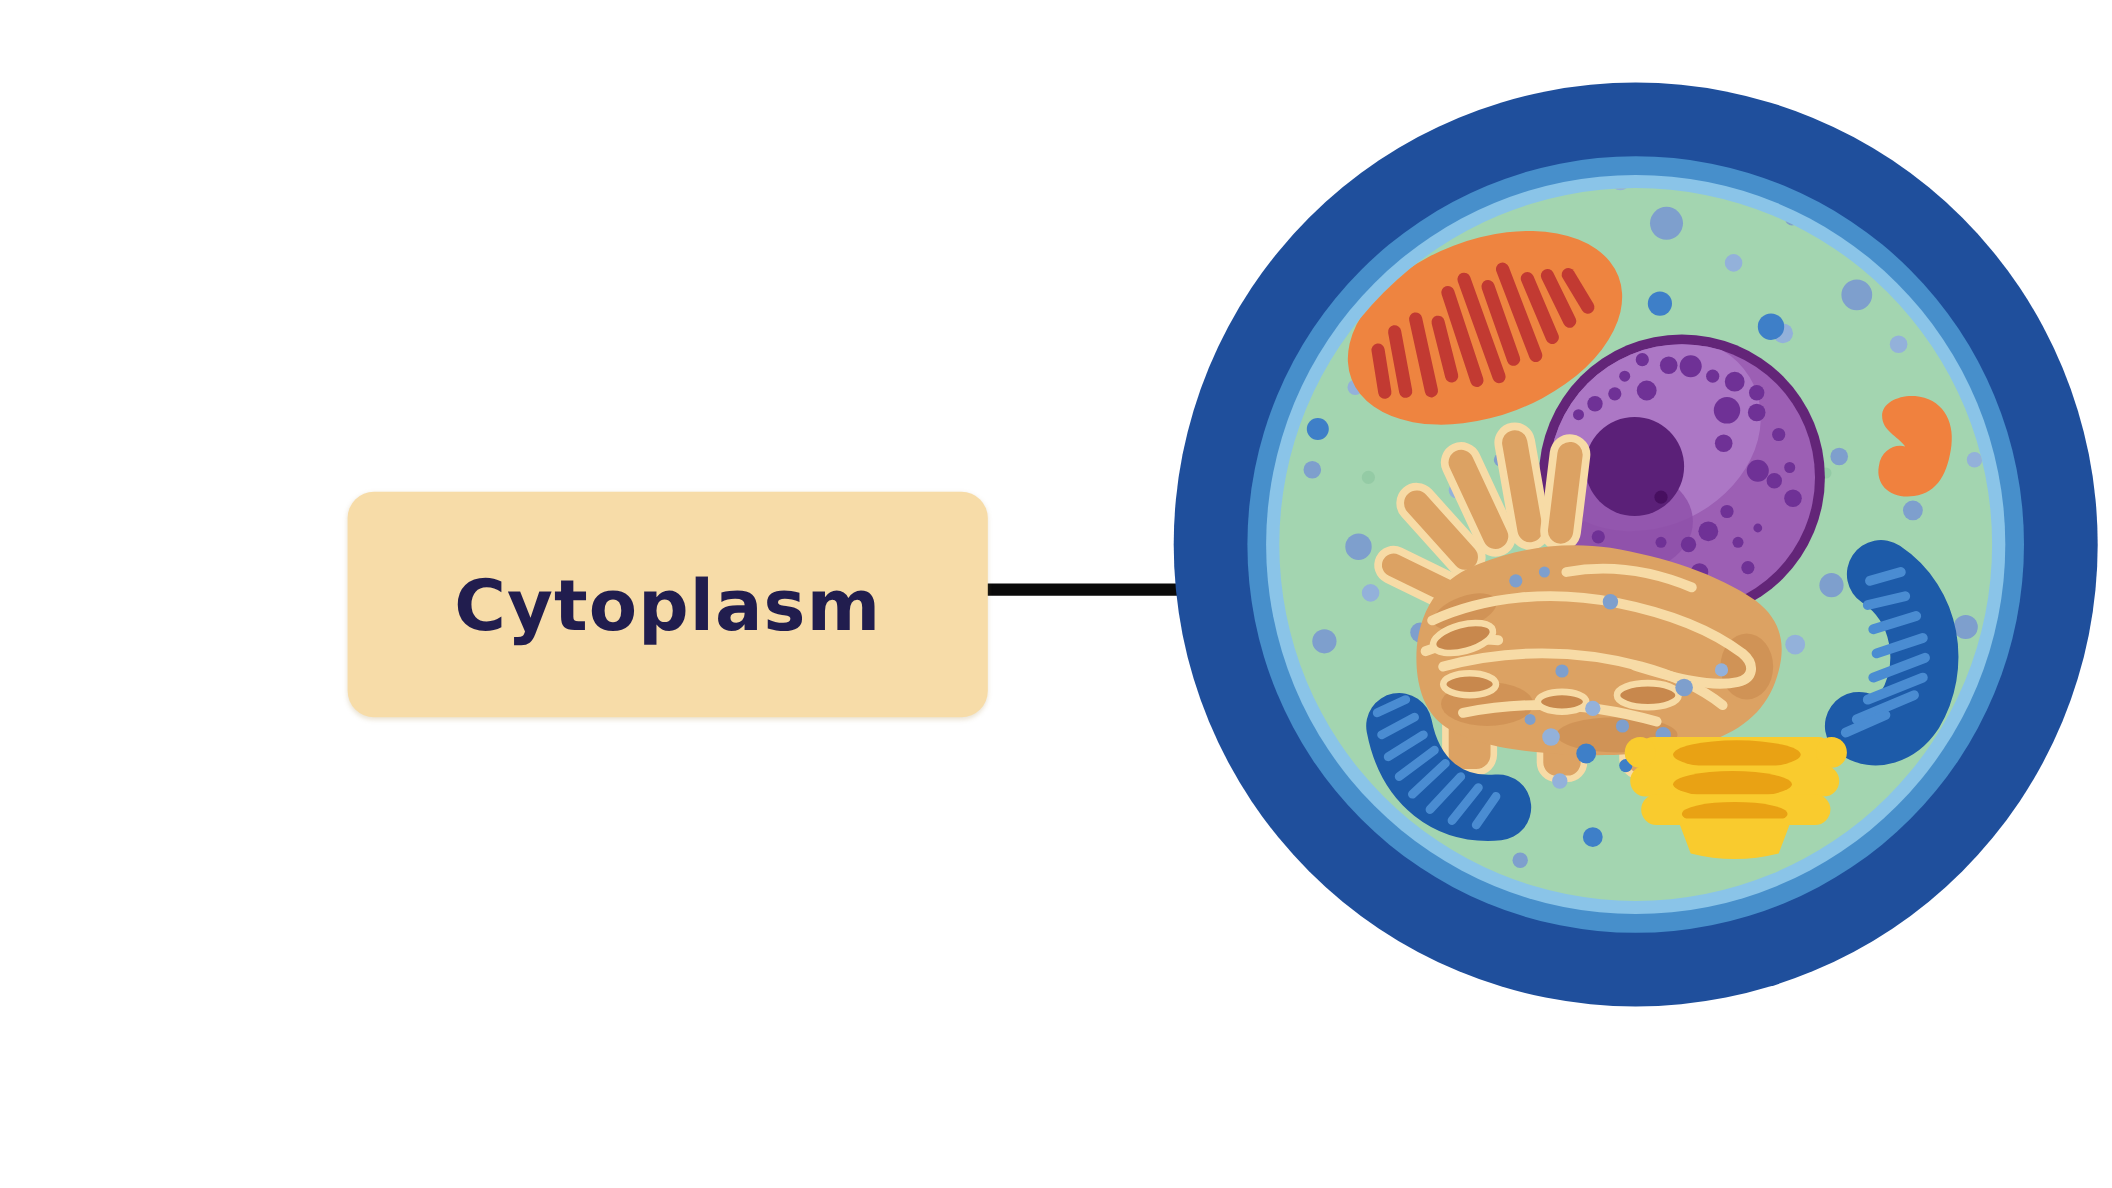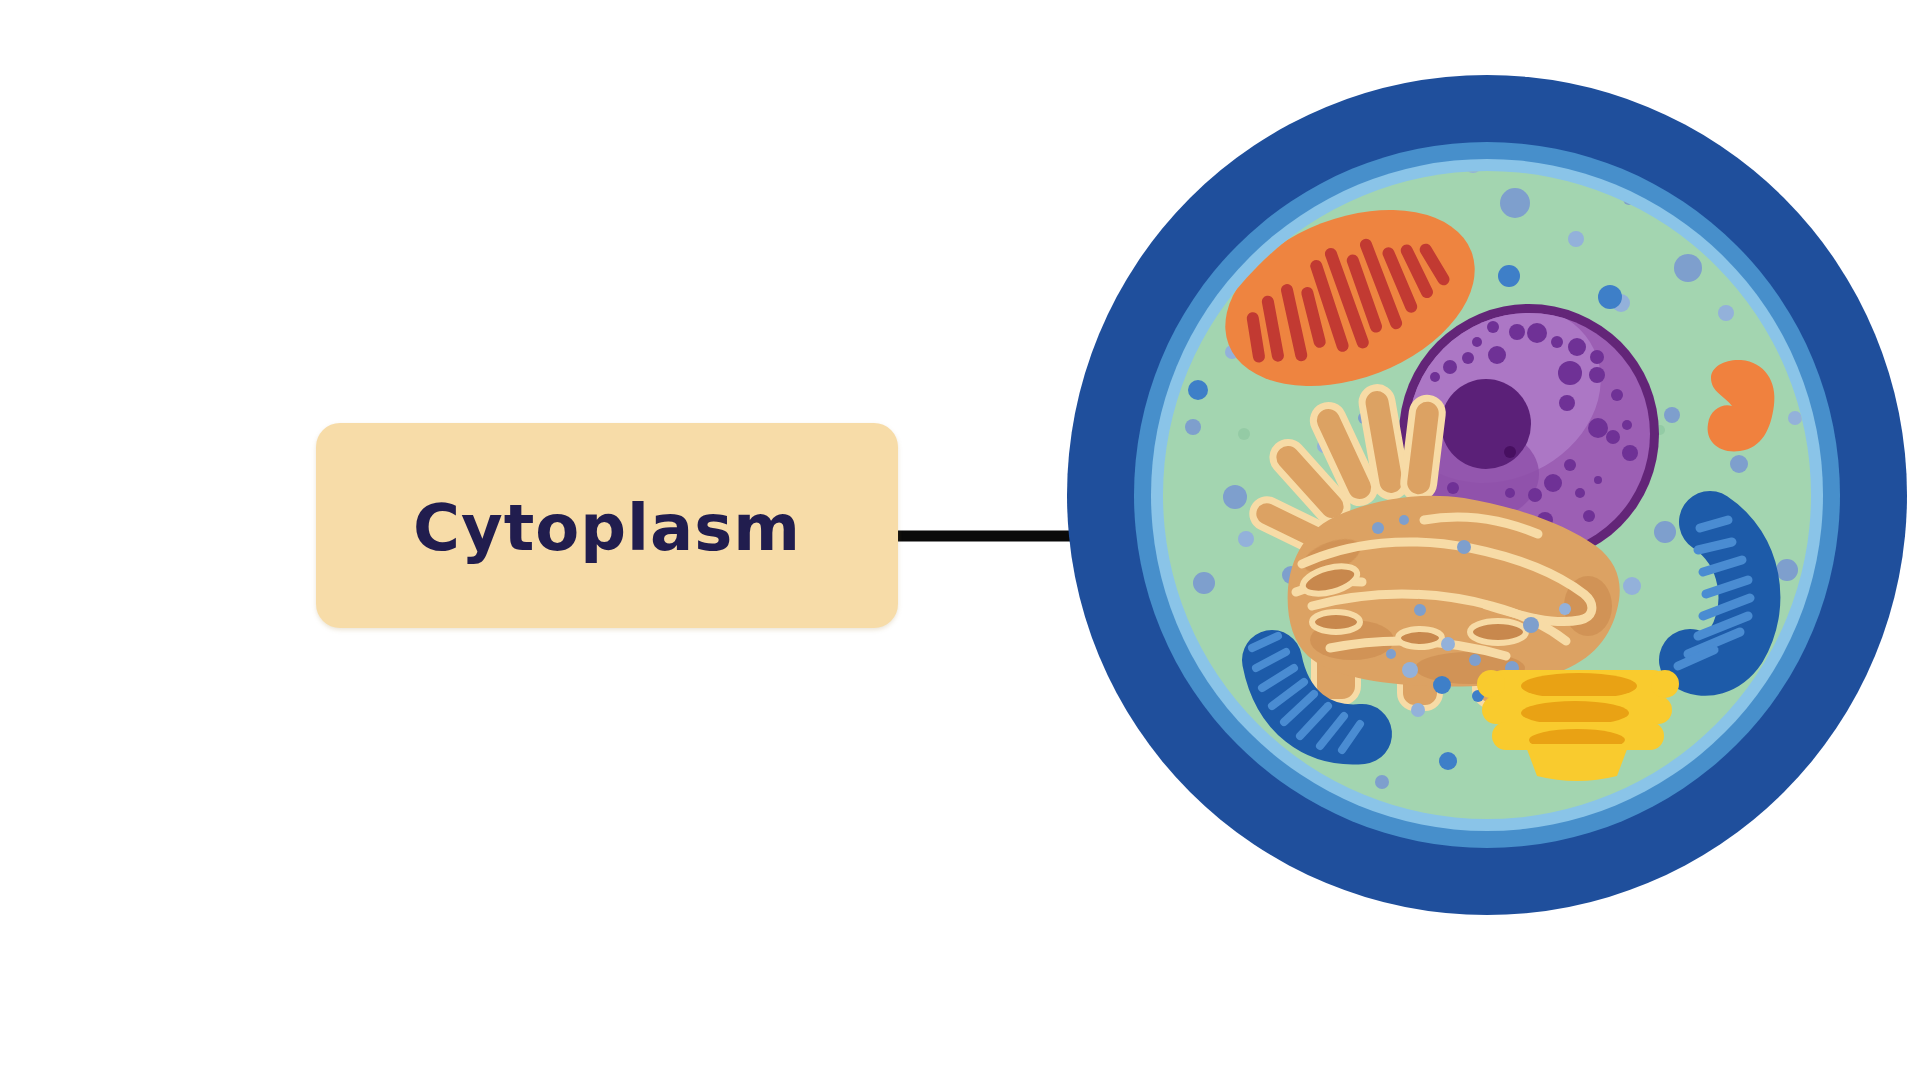--- a/index.html
+++ b/index.html
@@ -19,21 +19,21 @@
   }
   .diagram-svg {
     position: absolute;
     left: 0; top: 0;
     width: 1920px; height: 1080px;
     z-index: 1;
   }
   .label-box {
     position: absolute;
     left: 316px;
-    top: 423px;
+    top: 447px;
     width: 582px;
     height: 205px;
     background: var(--label-bg, #F7DCA8);
     border-radius: 24px;
     display: flex;
     align-items: center;
     justify-content: center;
     z-index: 2;
     box-shadow: 0 2px 4px rgba(180,150,90,0.25);
   }

